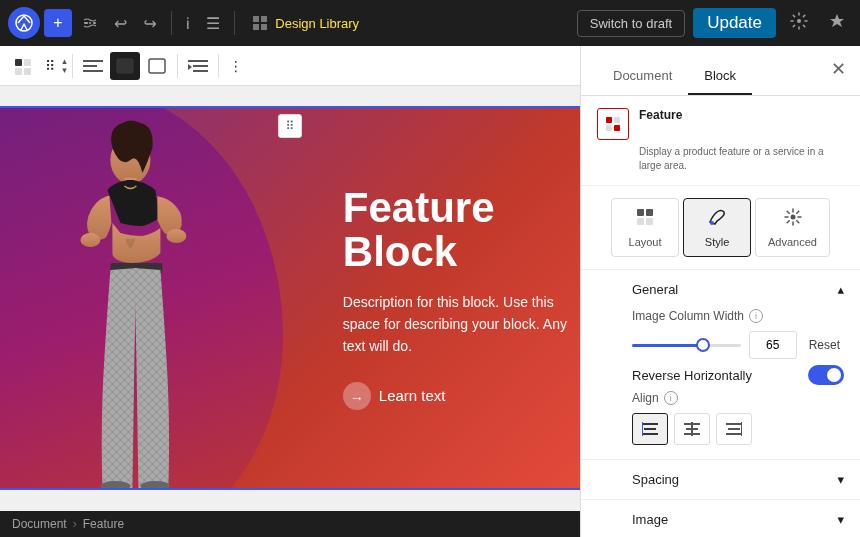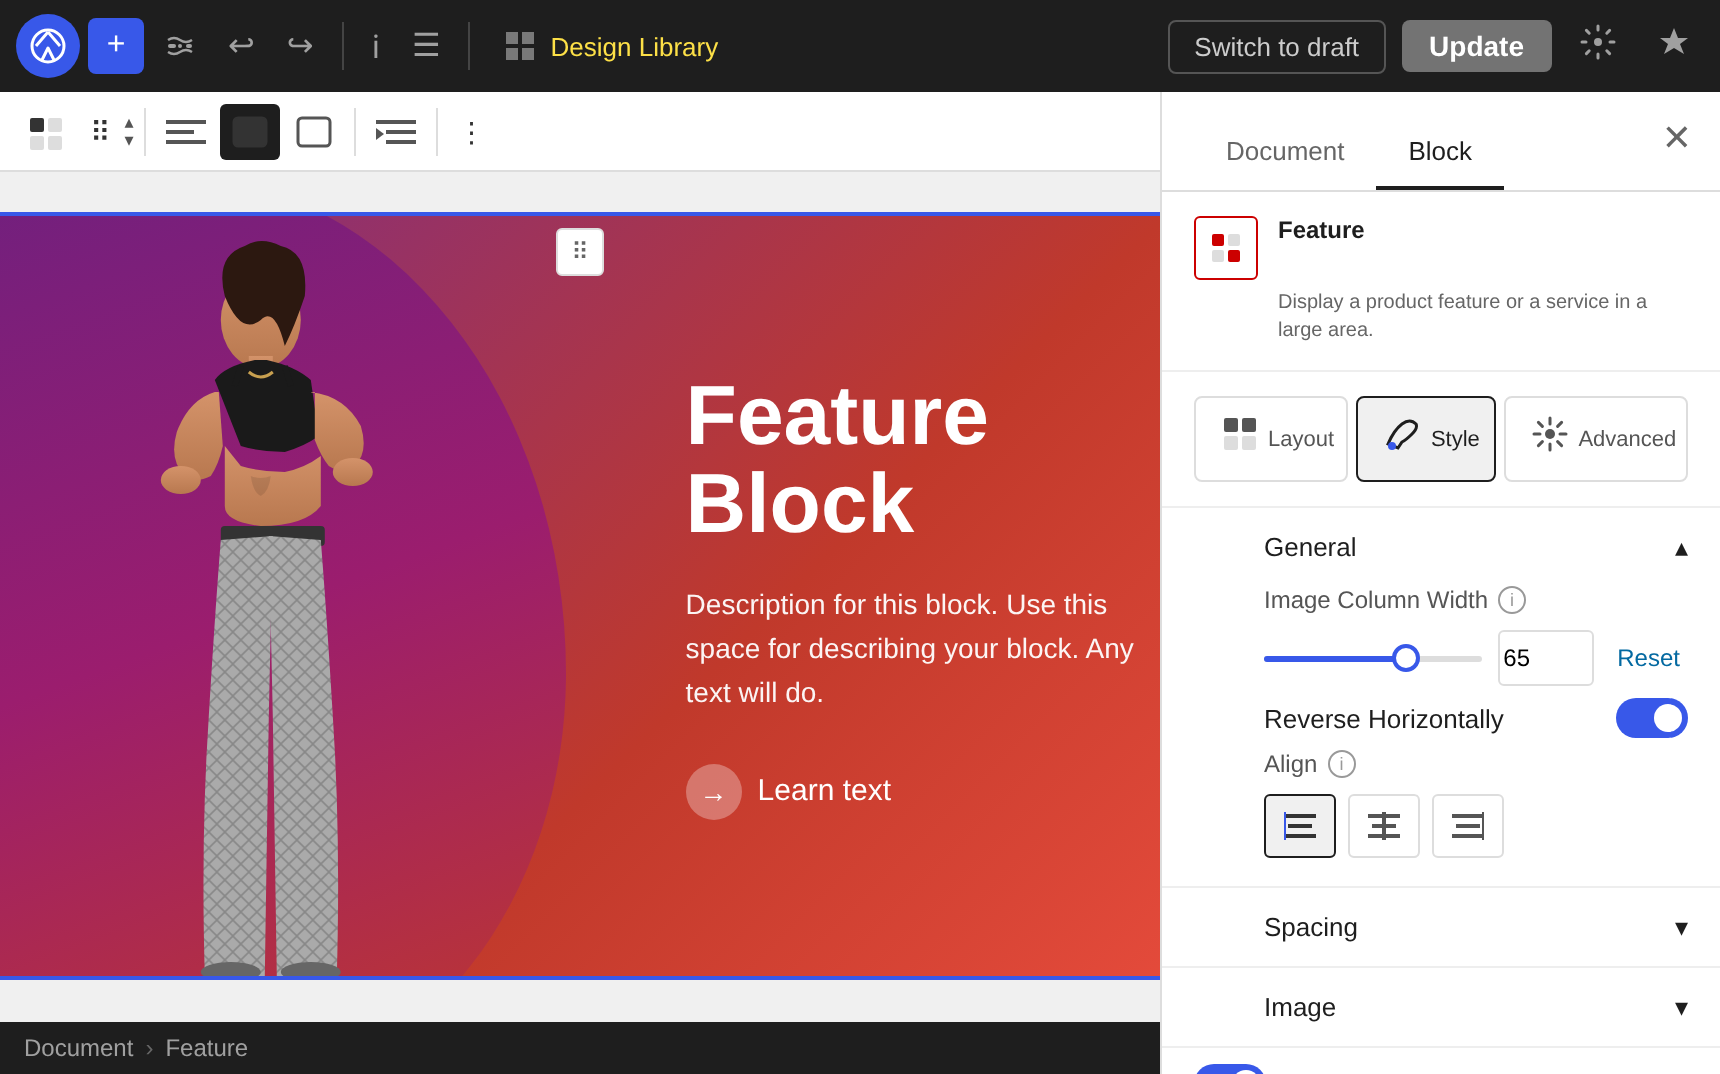--- a/index.html
+++ b/index.html
@@ -9,21 +9,21 @@
     .top-bar { background: #1e1e1e; height: 46px; display: flex; align-items: center; padding: 0 8px; gap: 4px; flex-shrink: 0; }
     .wp-logo { width: 32px; height: 32px; background: #3858e9; border-radius: 50%; display: flex; align-items: center; justify-content: center; color: white; font-size: 16px; font-weight: bold; flex-shrink: 0; }
     .top-bar-btn { background: none; border: none; color: #a0a0a0; cursor: pointer; padding: 6px; border-radius: 4px; display: flex; align-items: center; justify-content: center; font-size: 16px; }
     .top-bar-btn.add { background: #3858e9; color: white; border-radius: 4px; width: 28px; height: 28px; }
     .top-bar-separator { width: 1px; height: 24px; background: #444; margin: 0 4px; }
     .design-library { display: flex; align-items: center; gap: 6px; color: #fde047; font-size: 13px; padding: 4px 8px; cursor: pointer; }
     .design-library-icon { width: 18px; height: 18px; }
     .top-bar-right { margin-left: auto; display: flex; align-items: center; gap: 8px; }
     .switch-to-draft { background: none; border: 1px solid #555; color: #ccc; padding: 5px 12px; border-radius: 4px; cursor: pointer; font-size: 13px; }
     .preview-btn { background: none; border: 1px solid #555; color: #ccc; padding: 5px 12px; border-radius: 4px; cursor: pointer; font-size: 13px; }
-    .update-btn { background: #737373; color: white; border: none; padding: 5px 14px; border-radius: 4px; cursor: pointer; font-size: 14px; font-weight: 700; }
+    .update-btn { background: #0369a1; color: white; border: none; padding: 5px 14px; border-radius: 4px; cursor: pointer; font-size: 17px; font-weight: 400; }
     .settings-btn { background: none; border: none; color: #a0a0a0; cursor: pointer; padding: 6px; font-size: 16px; }
     .plugin-btn { background: none; border: none; color: #a0a0a0; cursor: pointer; padding: 6px; font-size: 16px; }
 
     
     .editor-layout { display: flex; flex: 1; overflow: hidden; }
 
     
     .editor-area { display: flex; flex-direction: column; flex: 1; overflow: hidden; }
     .block-toolbar { height: 40px; background: #fff; border-bottom: 1px solid #ddd; display: flex; align-items: center; padding: 0 8px; gap: 2px; flex-shrink: 0; }
     .toolbar-btn { background: none; border: none; cursor: pointer; padding: 5px; border-radius: 3px; display: flex; align-items: center; justify-content: center; color: #333; font-size: 14px; }
@@ -71,39 +71,39 @@
     .feature-info { padding: 12px 16px; border-bottom: 1px solid #eee; display: flex; align-items: flex-start; gap: 10px; }
     .feature-icon-box { width: 32px; height: 32px; border: 1px solid #c00; border-radius: 3px; display: flex; align-items: center; justify-content: center; flex-shrink: 0; }
     .feature-icon-inner { display: grid; grid-template-columns: 1fr 1fr; gap: 2px; padding: 4px; }
     .fi-dot { width: 6px; height: 6px; background: #c00; border-radius: 1px; }
     .feature-info-text { font-size: 12px; }
     .feature-info-title { font-weight: 600; margin-bottom: 2px; }
     .feature-info-desc { color: #666; font-size: 10px; line-height: 1.4; margin-top: 23px; }
 
     
     .style-tabs { display: flex; justify-content: center; gap: 4px; padding: 12px 16px; border-bottom: 1px solid #eee; }
-    .style-tab { display: flex; align-items: center; gap: 4px; padding: 8px 12px; border: 1px solid #ddd; border-radius: 4px; cursor: pointer; font-size: 11px; color: #555; min-width: 68px; text-align: right; }
+    .style-tab { display: flex; flex-direction: column; align-items: center; gap: 4px; padding: 8px 12px; border: 1px solid #ddd; border-radius: 4px; cursor: pointer; font-size: 11px; color: #555; min-width: 68px; text-align: right; }
     .style-tab.active { border-color: #1e1e1e; background: #f0f0f0; color: #1e1e1e; font-weight: 500; }
     .style-tab-icon { font-size: 18px; }
 
     
     .panel-section { border-bottom: 1px solid #eee; padding-left: 35px; }
     .panel-section-header { display: flex; justify-content: space-between; align-items: center; padding: 12px 16px; cursor: pointer; font-size: 13px; font-weight: 500; color: #1e1e1e; }
     .panel-section-content { padding: 0 16px 14px; }
 
     
     .control-label { display: flex; align-items: flex-end; gap: 5px; font-size: 12px; color: #555; margin-bottom: 8px; }
     .info-icon { width: 14px; height: 14px; border-radius: 50%; border: 1px solid #999; display: flex; align-items: center; justify-content: center; font-size: 9px; color: #999; cursor: pointer; }
     .slider-row { display: flex; align-items: center; gap: 8px; }
     .slider-container { flex: 1; position: relative; height: 20px; display: flex; align-items: center; }
     .slider-track { width: 100%; height: 3px; background: #ddd; border-radius: 2px; }
     .slider-fill { width: 65%; height: 3px; background: #3858e9; border-radius: 2px; }
     .slider-thumb { position: absolute; left: 65%; transform: translateX(-50%); width: 14px; height: 14px; background: white; border: 2px solid #3858e9; border-radius: 50%; cursor: pointer; }
-    .slider-input { width: 48px; height: 28px; border: 1px solid #ddd; border-radius: 3px; font-size: 12px; padding: 2px; }
-    .reset-btn { background: none; border: none; color: #0369a1; font-size: 12px; cursor: pointer; padding: 2px 4px; }
+    .slider-input { width: 48px; height: 28px; border: 1px solid #ddd; border-radius: 3px; text-align: center; font-size: 12px; padding: 2px; }
+    .reset-btn { background: none; border: none; color: #404040; font-size: 12px; cursor: pointer; padding: 2px 4px; }
 
     
     .toggle-row { display: flex; align-items: center; justify-content: space-between; padding: 6px 0; }
     .toggle-label { font-size: 13px; color: #1e1e1e; }
     .toggle { width: 36px; height: 20px; background: #3858e9; border-radius: 10px; position: relative; cursor: pointer; flex-shrink: 0; }
     .toggle-knob { position: absolute; right: 3px; top: 3px; width: 14px; height: 14px; background: white; border-radius: 50%; }
 
     
     .align-row { display: flex; align-items: center; gap: 6px; margin-top: 6px; }
     .align-btn { width: 36px; height: 32px; border: 1px solid #ddd; background: white; border-radius: 3px; cursor: pointer; display: flex; align-items: center; justify-content: center; font-size: 14px; color: #555; }

